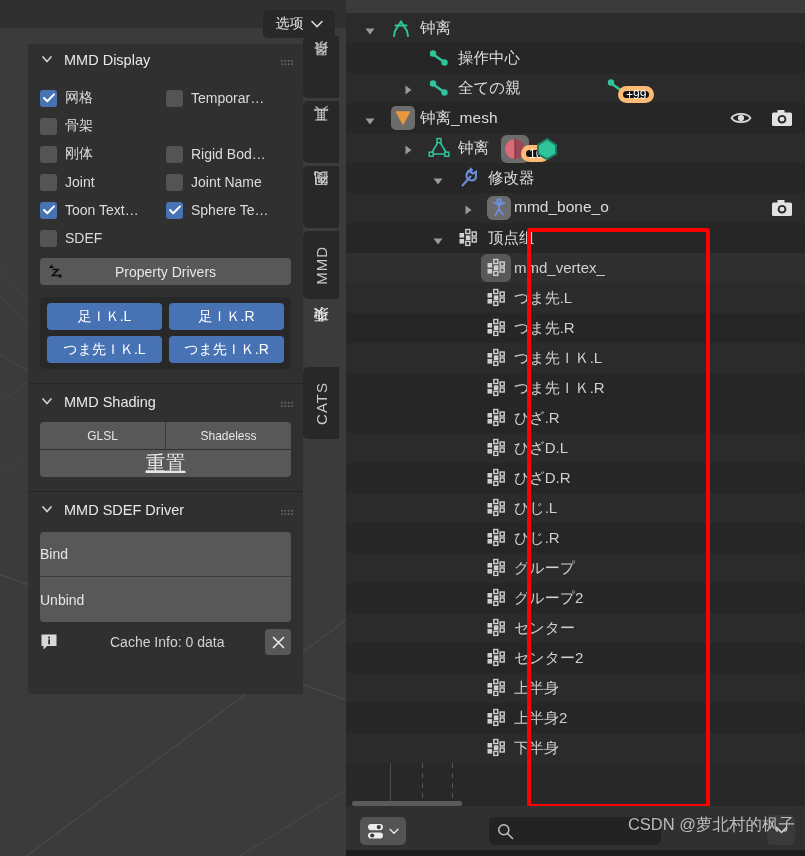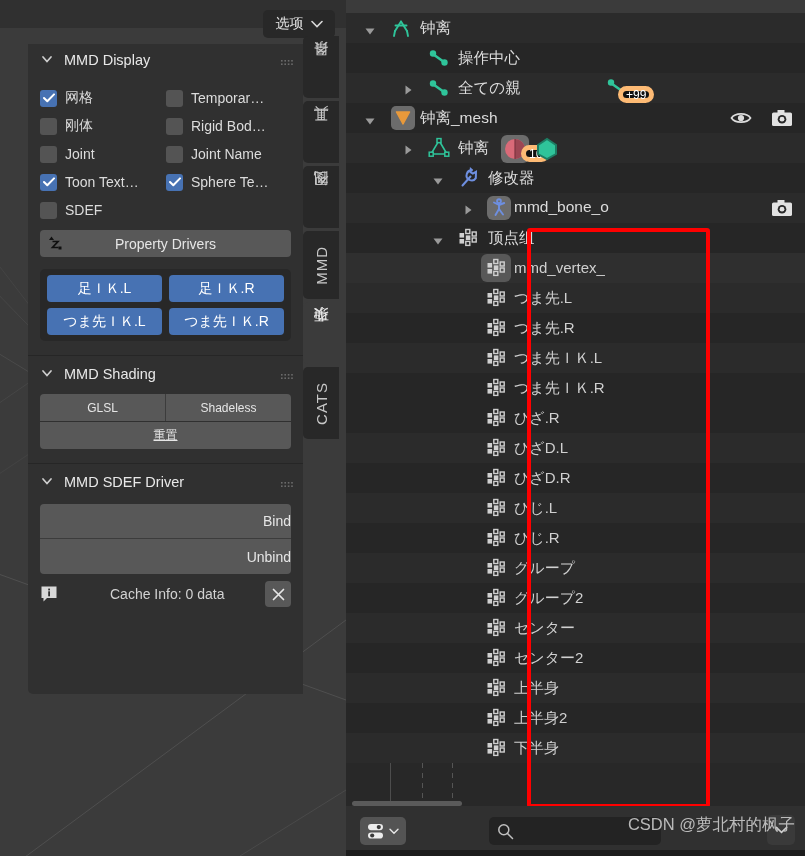--- a/index.html
+++ b/index.html
@@ -87,29 +87,29 @@
   }
 
   #shading-row { display: flex; margin: 4px 12px 0 12px; }
   #shading-row .seg {
     flex: 1; background: #585858; color: #e6e6e6; font-size: 12px; height: 27px;
     display: flex; align-items: center; justify-content: center;
   }
   #shading-row .seg:first-child { border-radius: 4px 0 0 0; border-right: 1px solid #3c3c3c; }
   #shading-row .seg:last-child { border-radius: 0 4px 0 0; }
   #reset-btn {
-    margin: 1px 12px 0 12px; background: #585858; color: #e6e6e6; font-size: 12px;
+    margin: 1px 12px 0 12px; background: #585858; color: #e6e6e6; font-size: 20px;
     height: 27px; border-radius: 0 0 4px 4px; display: flex;
     align-items: center; justify-content: center;
   }
   #reset-btn span { text-decoration: underline; }
 
   #bind-btn, #unbind-btn {
     margin: 0 12px; background: #585858; color: #e6e6e6; font-size: 14px;
-    height: 35px; display: flex; align-items: center; justify-content: flex-end;
+    height: 45px; display: flex; align-items: center; justify-content: flex-start;
   }
   #bind-btn { border-radius: 4px 4px 0 0; margin-top: 6px; border-bottom: 1px solid #3c3c3c; }
   #unbind-btn { border-radius: 0 0 4px 4px; }
 
   #cache-row {
     display: flex; align-items: center; margin: 6px 12px 0 12px; height: 28px;
     position: relative;
   }
   #cache-row .info-ic { width: 18px; height: 18px; margin-right: 8px; flex: 0 0 auto; }
   #cache-row .ctext { color: #d2d2d2; font-size: 14px; margin-left: 44px; }
@@ -267,20 +267,28 @@
           <span class="cblabel">网格</span>
         </div>
         <div class="cbcell">
           <span class="cb">
             
           </span>
           <span class="cblabel">Temporar…</span>
         </div>
       </div>
 
+      <div class="cbrow">
+        <div class="cbcell">
+          <span class="cb">
+            
+          </span>
+          <span class="cblabel">骨架</span>
+        </div>
+      </div>
 
       <div class="cbrow">
         <div class="cbcell">
           <span class="cb">
             
           </span>
           <span class="cblabel">刚体</span>
         </div>
         <div class="cbcell">
           <span class="cb">

